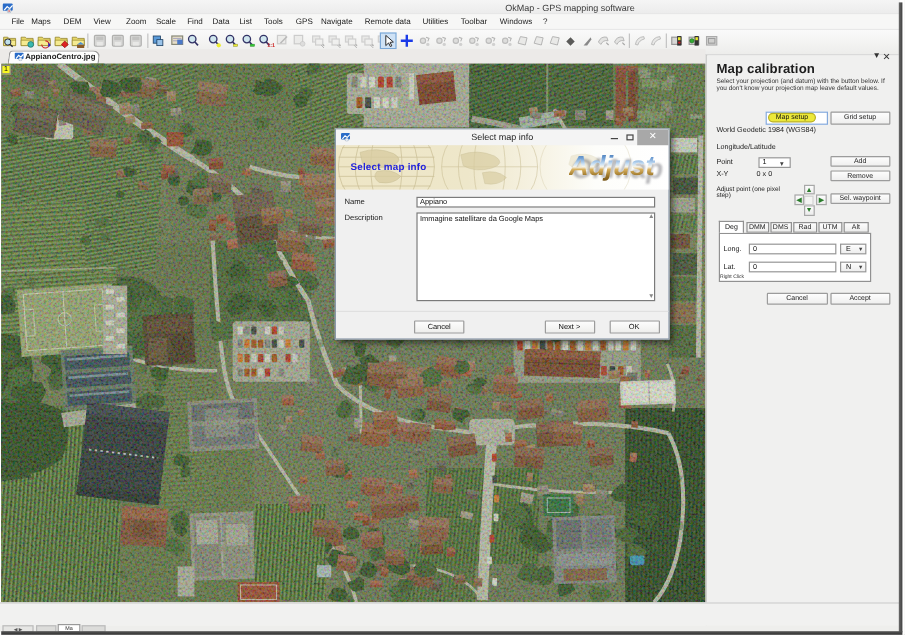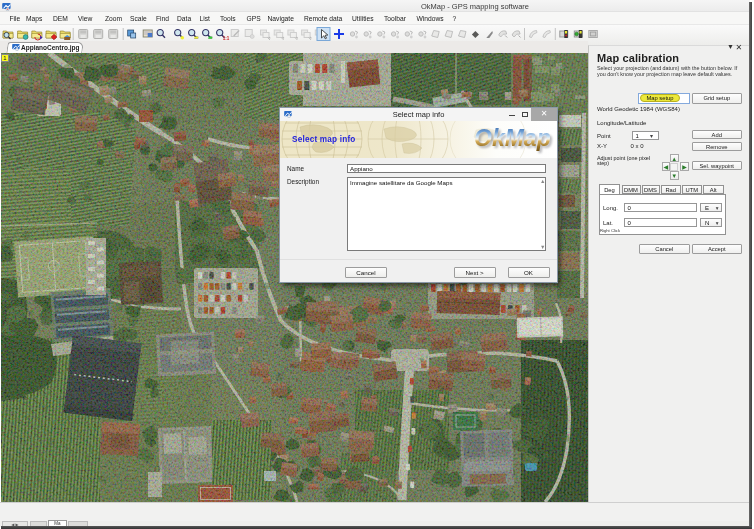--- a/index.html
+++ b/index.html
@@ -1882,21 +1882,21 @@
         </g>
         <g fill="#d9cda2" stroke="#bcb084" stroke-width="0.4" opacity="0.8">
           <path d="M20 6 Q34 1 48 7 Q58 13 46 17 Q32 21 22 15 Z"></path>
           <path d="M34 22 Q46 19 54 26 Q48 33 36 31 Q30 27 34 22 Z"></path>
           <path d="M104 8 Q118 3 132 9 Q142 15 130 19 Q116 23 106 17 Z" opacity="0.85"></path>
           <path d="M122 23 Q134 20 142 27 Q136 34 124 32 Z" opacity="0.85"></path>
           <path d="M196 9 Q208 5 218 11 Q224 17 212 20 Q200 22 194 16 Z" opacity="0.4"></path>
         </g>
       </svg></div>
 <div class="abs" style="left:292px;top:135px;font-size:8.2px;font-weight:bold;color:#2222dd;z-index:12;letter-spacing:0.2px">Select map info</div>
-<div class="abs" style="left:474px;top:125px;z-index:12;font-size:23px;font-weight:bold;font-style:italic;font-family:'Liberation Sans',sans-serif;background:linear-gradient(#2e5e9e 0%,#6f9fd4 25%,#cfe4f6 44%,#f8f4e8 52%,#d8b05e 60%,#9a7428 80%,#6b4c12 100%);-webkit-background-clip:text;background-clip:text;color:transparent;text-shadow:none">OkMap</div>
+<div class="abs" style="left:474px;top:125px;z-index:12;font-size:23px;font-weight:bold;font-style:italic;font-family:'Liberation Sans',sans-serif;background:linear-gradient(#2e5e9e 0%,#6f9fd4 25%,#cfe4f6 44%,#f8f4e8 52%,#d8b05e 60%,#9a7428 80%,#6b4c12 100%);-webkit-background-clip:text;background-clip:text;color:transparent;text-shadow:none">Adjust</div>
 <div class="abs" style="left:476px;top:127px;z-index:11;font-size:23px;font-weight:bold;font-style:italic;color:rgba(80,80,90,0.4);filter:blur(1px)">OkMap</div>
 <div class="abs" style="left:287px;top:164.5px;font-size:6.4px;color:#222;z-index:11">Name</div>
 <div class="abs" style="left:346.5px;top:163.5px;width:199px;height:9.5px;background:#fff;border:1px solid #7a7a7a;z-index:11;font-size:6.2px;color:#111;padding:1.2px 0 0 2.5px;line-height:6.5px">Appiano</div>
 <div class="abs" style="left:287px;top:178px;font-size:6.4px;color:#222;z-index:11">Description</div>
 <div class="abs" style="left:346.5px;top:176.5px;width:199px;height:74.5px;background:#fff;border:1px solid #7a7a7a;z-index:11;font-size:6.2px;color:#111;padding:1.5px 0 0 2.5px">Immagine satellitare da Google Maps</div>
 <div class="abs" style="left:540px;top:178px;font-size:5.5px;color:#888;z-index:12">▲</div>
 <div class="abs" style="left:540px;top:244px;font-size:5.5px;color:#888;z-index:12">▼</div>
 <div class="abs" style="left:280px;top:259px;width:277px;height:1px;background:#e0e0e0;z-index:11"></div>
 <div class="abs" style="left:345px;top:267px;width:42px;height:11px;background:linear-gradient(#fdfdfd,#eeeeec);border:1px solid #9c9c9c;border-radius:1px;font-size:6.2px;color:#111;text-align:center;line-height:10px;z-index:11">Cancel</div>
 <div class="abs" style="left:453.5px;top:267px;width:42px;height:11px;background:linear-gradient(#fdfdfd,#eeeeec);border:1px solid #9c9c9c;border-radius:1px;font-size:6.2px;color:#111;text-align:center;line-height:10px;z-index:11">Next &gt;</div>

